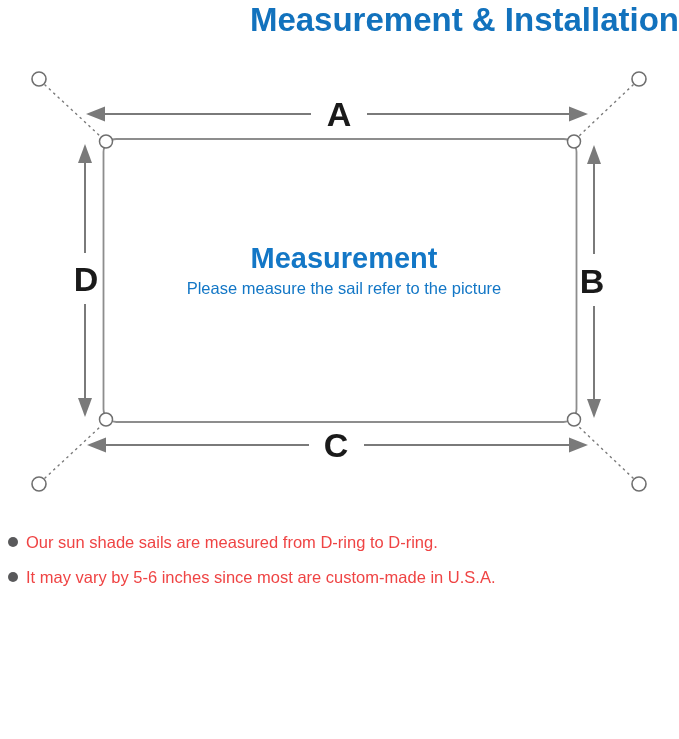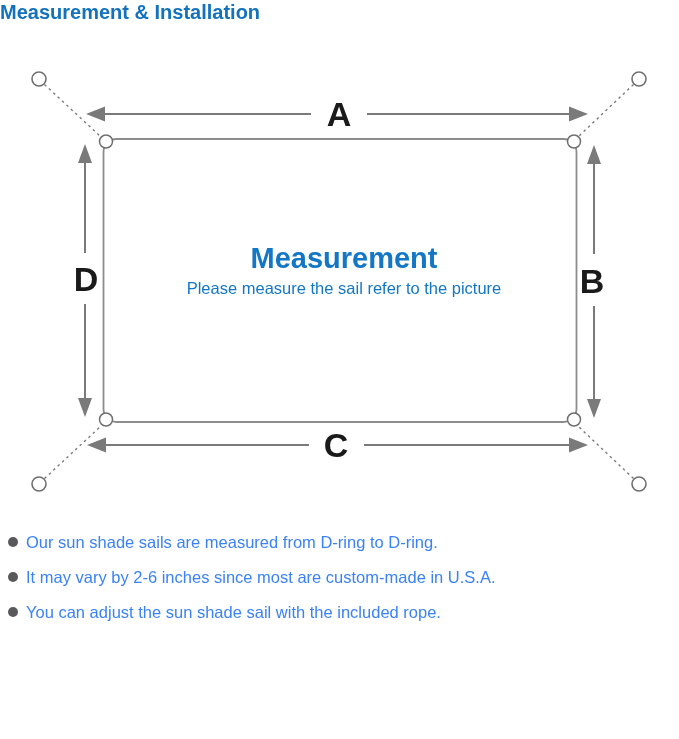--- a/index.html
+++ b/index.html
@@ -9,22 +9,22 @@
     height: 739px;
     background: #ffffff;
     overflow: hidden;
     font-family: "Liberation Sans", sans-serif;
   }
   .page-title {
     position: absolute;
     top: 1px; left: 0;
     width: 100%;
     margin: 0;
-    text-align: left;
-    font-size: 20px;
+    text-align: right;
+    font-size: 33px;
     font-weight: bold;
     letter-spacing: 0px;
     color: #1272bd;
   }
   .diagram {
     position: absolute;
     top: 55px; left: 0;
   }
   .diagram text {
     font-family: "Liberation Sans", sans-serif;
@@ -49,21 +49,21 @@
     top: 531px;
     margin: 0; padding: 0;
     list-style: none;
   }
   .notes li {
     display: flex;
     gap: 8px;
     margin-bottom: 13px;
     font-size: 16.5px;
     line-height: 22px;
-    color: #3b82f6;
+    color: #ef4444;
   }
   .bullet-dot {
     flex: none;
     width: 10px; height: 10px;
     margin-top: 6px;
     border-radius: 50%;
     background: #59595b;
   }
 </style>
 </head>
@@ -120,21 +120,17 @@
     <text class="center-subtitle" x="344" y="239" text-anchor="middle">Please measure the sail refer to the picture</text>
   </svg>
 
   <ul class="notes">
     <li>
       <span class="bullet-dot"></span>
       <span>Our sun shade sails are measured from D-ring to D-ring.</span>
     </li>
     <li>
       <span class="bullet-dot"></span>
-      <span>It may vary by 2-6 inches since most are custom-made in U.S.A.</span>
-    </li>
-    <li>
-      <span class="bullet-dot"></span>
-      <span>You can adjust the sun shade sail with the included rope.</span>
+      <span>It may vary by 5-6 inches since most are custom-made in U.S.A.</span>
     </li>
   </ul>
 
 </div>
 
 </body></html>

